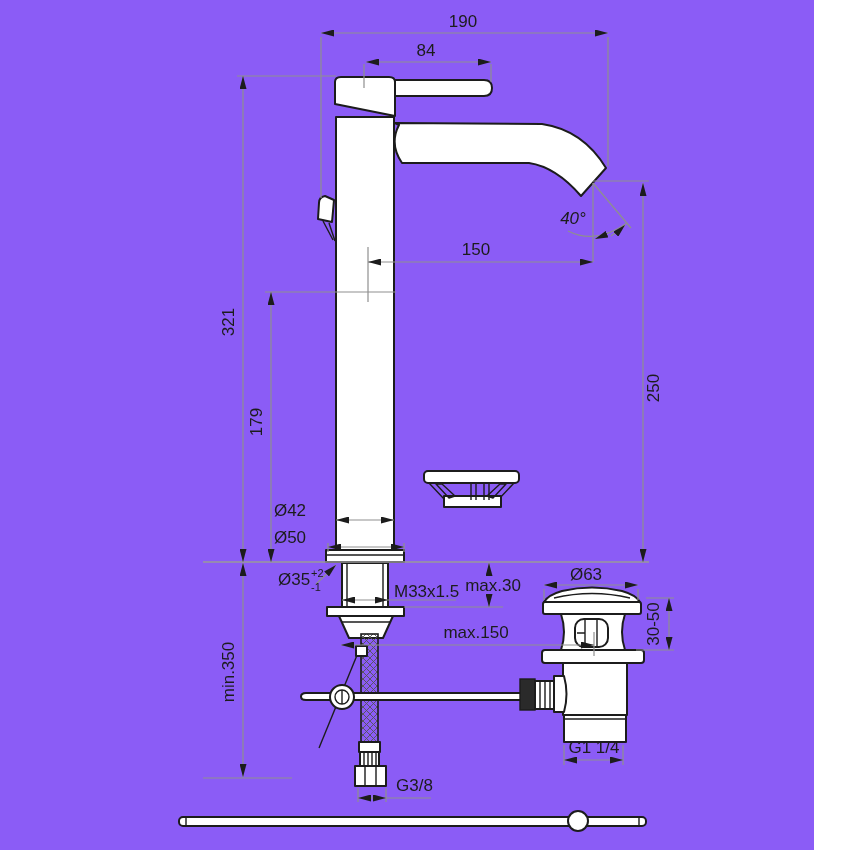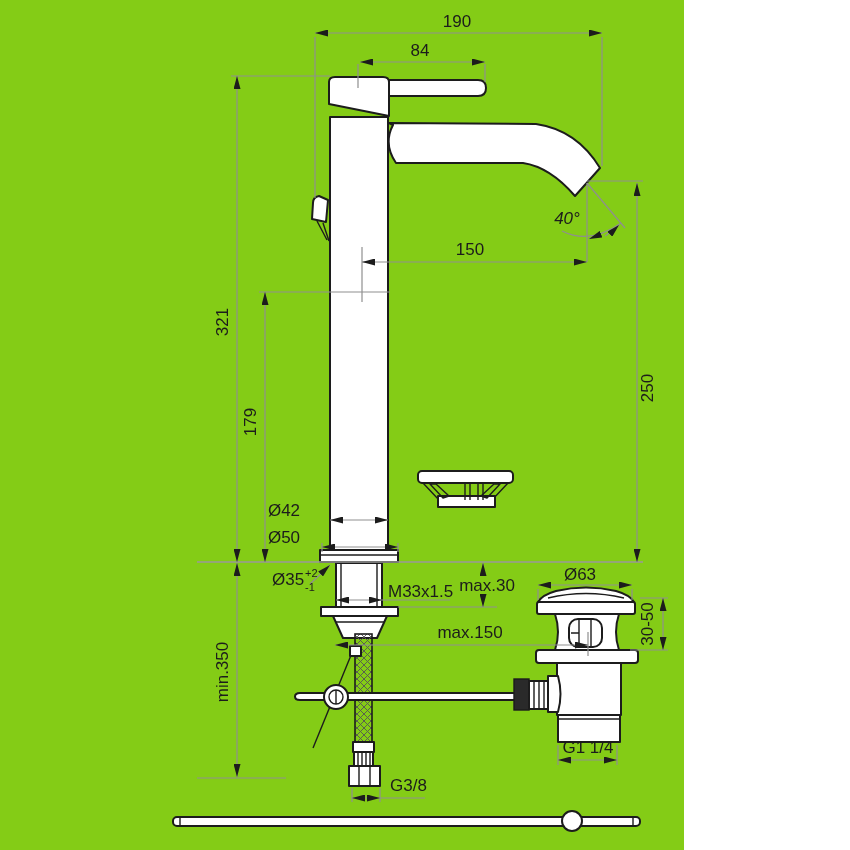--- a/index.html
+++ b/index.html
@@ -1,16 +1,16 @@
 <!DOCTYPE html>
 <html><head>
 <meta charset="utf-8">
 <style>
   html,body{margin:0;padding:0;background:#fff;}
-  .stage{width:684px;height:850px;background:#84cc16;position:relative;font-family:"Liberation Sans",sans-serif;}
+  .stage{width:808px;height:850px;background:#8b5cf6;position:relative;font-family:"Liberation Sans",sans-serif;padding-left:6px;}
   svg{display:block;}
   .obj{fill:#ffffff;stroke:#1c1c1c;stroke-width:2;stroke-linejoin:round;}
   .obj-thin{fill:none;stroke:#1c1c1c;stroke-width:1.4;stroke-linejoin:round;}
   .obj-dark{fill:#2a2a2a;stroke:#1c1c1c;stroke-width:1.4;}
   .dim{stroke:#8f8f8f;stroke-width:1.2;fill:none;}
   .deck{stroke:#9a9a9a;stroke-width:1.6;fill:none;}
   .dtext{font-size:17px;fill:#1c1c1c;}
   .dtext-sm{font-size:11px;fill:#1c1c1c;}
   .mid{text-anchor:middle;}
   .ital{font-style:italic;}

